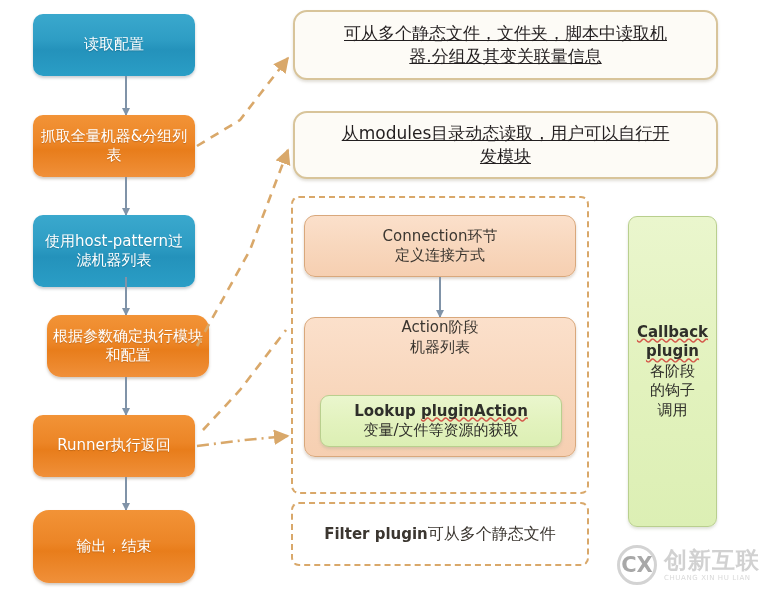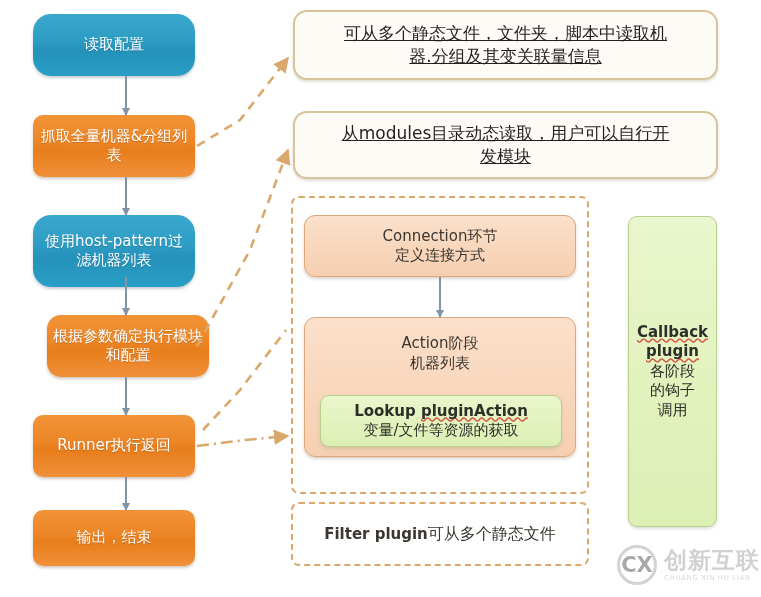--- a/index.html
+++ b/index.html
@@ -29,21 +29,21 @@
     line-height: 1.28;
     border-radius: 9px;
   }
   .node .txt { width: 100%; padding: 0 6px; }
 
   
   .flow-blue {
     background: linear-gradient(180deg, #3aa8cd 0%, #2e9dc4 42%, #2492bb 58%, #2a9ec6 100%);
     color: #ffffff;
     font-size: 15px;
-    border-radius: 18px;
+    border-radius: 10px;
     box-shadow: 0 2px 3px rgba(120,130,140,.40);
     text-shadow: 0 1px 1px rgba(0,0,0,.18);
   }
   .flow-orange {
     background: linear-gradient(180deg, #f29337 0%, #ec8526 45%, #e87d1b 56%, #f0903a 100%);
     color: #ffffff;
     font-size: 15px;
     border-radius: 10px;
     box-shadow: 0 2px 3px rgba(140,120,100,.40);
     text-shadow: 0 1px 1px rgba(0,0,0,.18);
@@ -181,21 +181,21 @@
   </div>
 
   <div class="v-arrow" style="left:125px; top:377px; height:38px;"></div>
 
   <div class="node flow-orange" style="left:33px; top:415px; width:162px; height:62px;">
     <span class="txt">Runner执行返回</span>
   </div>
 
   <div class="v-arrow" style="left:125px; top:477px; height:33px;"></div>
 
-  <div class="node flow-orange" style="left:33px; top:510px; width:162px; height:56px;">
+  <div class="node flow-orange" style="left:33px; top:510px; width:162px; height:73px;border-radius:16px;">
     <span class="txt">输出，结束</span>
   </div>
 
   <svg id="connectors" viewBox="0 0 761 597" xmlns="http://www.w3.org/2000/svg">
     <defs>
       <marker id="arrHead" markerWidth="7" markerHeight="7" refX="5.4" refY="3" orient="auto">
         <path d="M0,0 L6,3 L0,6 z" fill="#d9a86a"></path>
       </marker>
     </defs>
 
@@ -226,21 +226,21 @@
 
   <div class="stage" style="left:304px; top:215px; width:272px; height:62px; justify-content:center;">
     <div style="width:100%;">
       <div>Connection环节</div>
       <div>定义连接方式</div>
     </div>
   </div>
 
   <div class="v-arrow" style="left:439px; top:277px; height:40px;"></div>
 
-  <div class="stage" style="left:304px; top:317px; width:272px; height:140px; padding-top:16px;">
+  <div class="stage" style="left:304px; top:317px; width:272px; height:140px; ">
     <div style="width:100%;">
       <div>Action阶段</div>
       <div>机器列表</div>
     </div>
     <div class="greenbox" style="left:15px; top:77px; width:242px; height:52px; display:flex; flex-direction:column; align-items:center; justify-content:center;">
       <div style="font-size:15px; font-weight:bold;">
         <span>Lookup </span><span class="spell">pluginAction</span>
       </div>
       <div style="font-size:15px;">变量/文件等资源的获取</div>
     </div>

